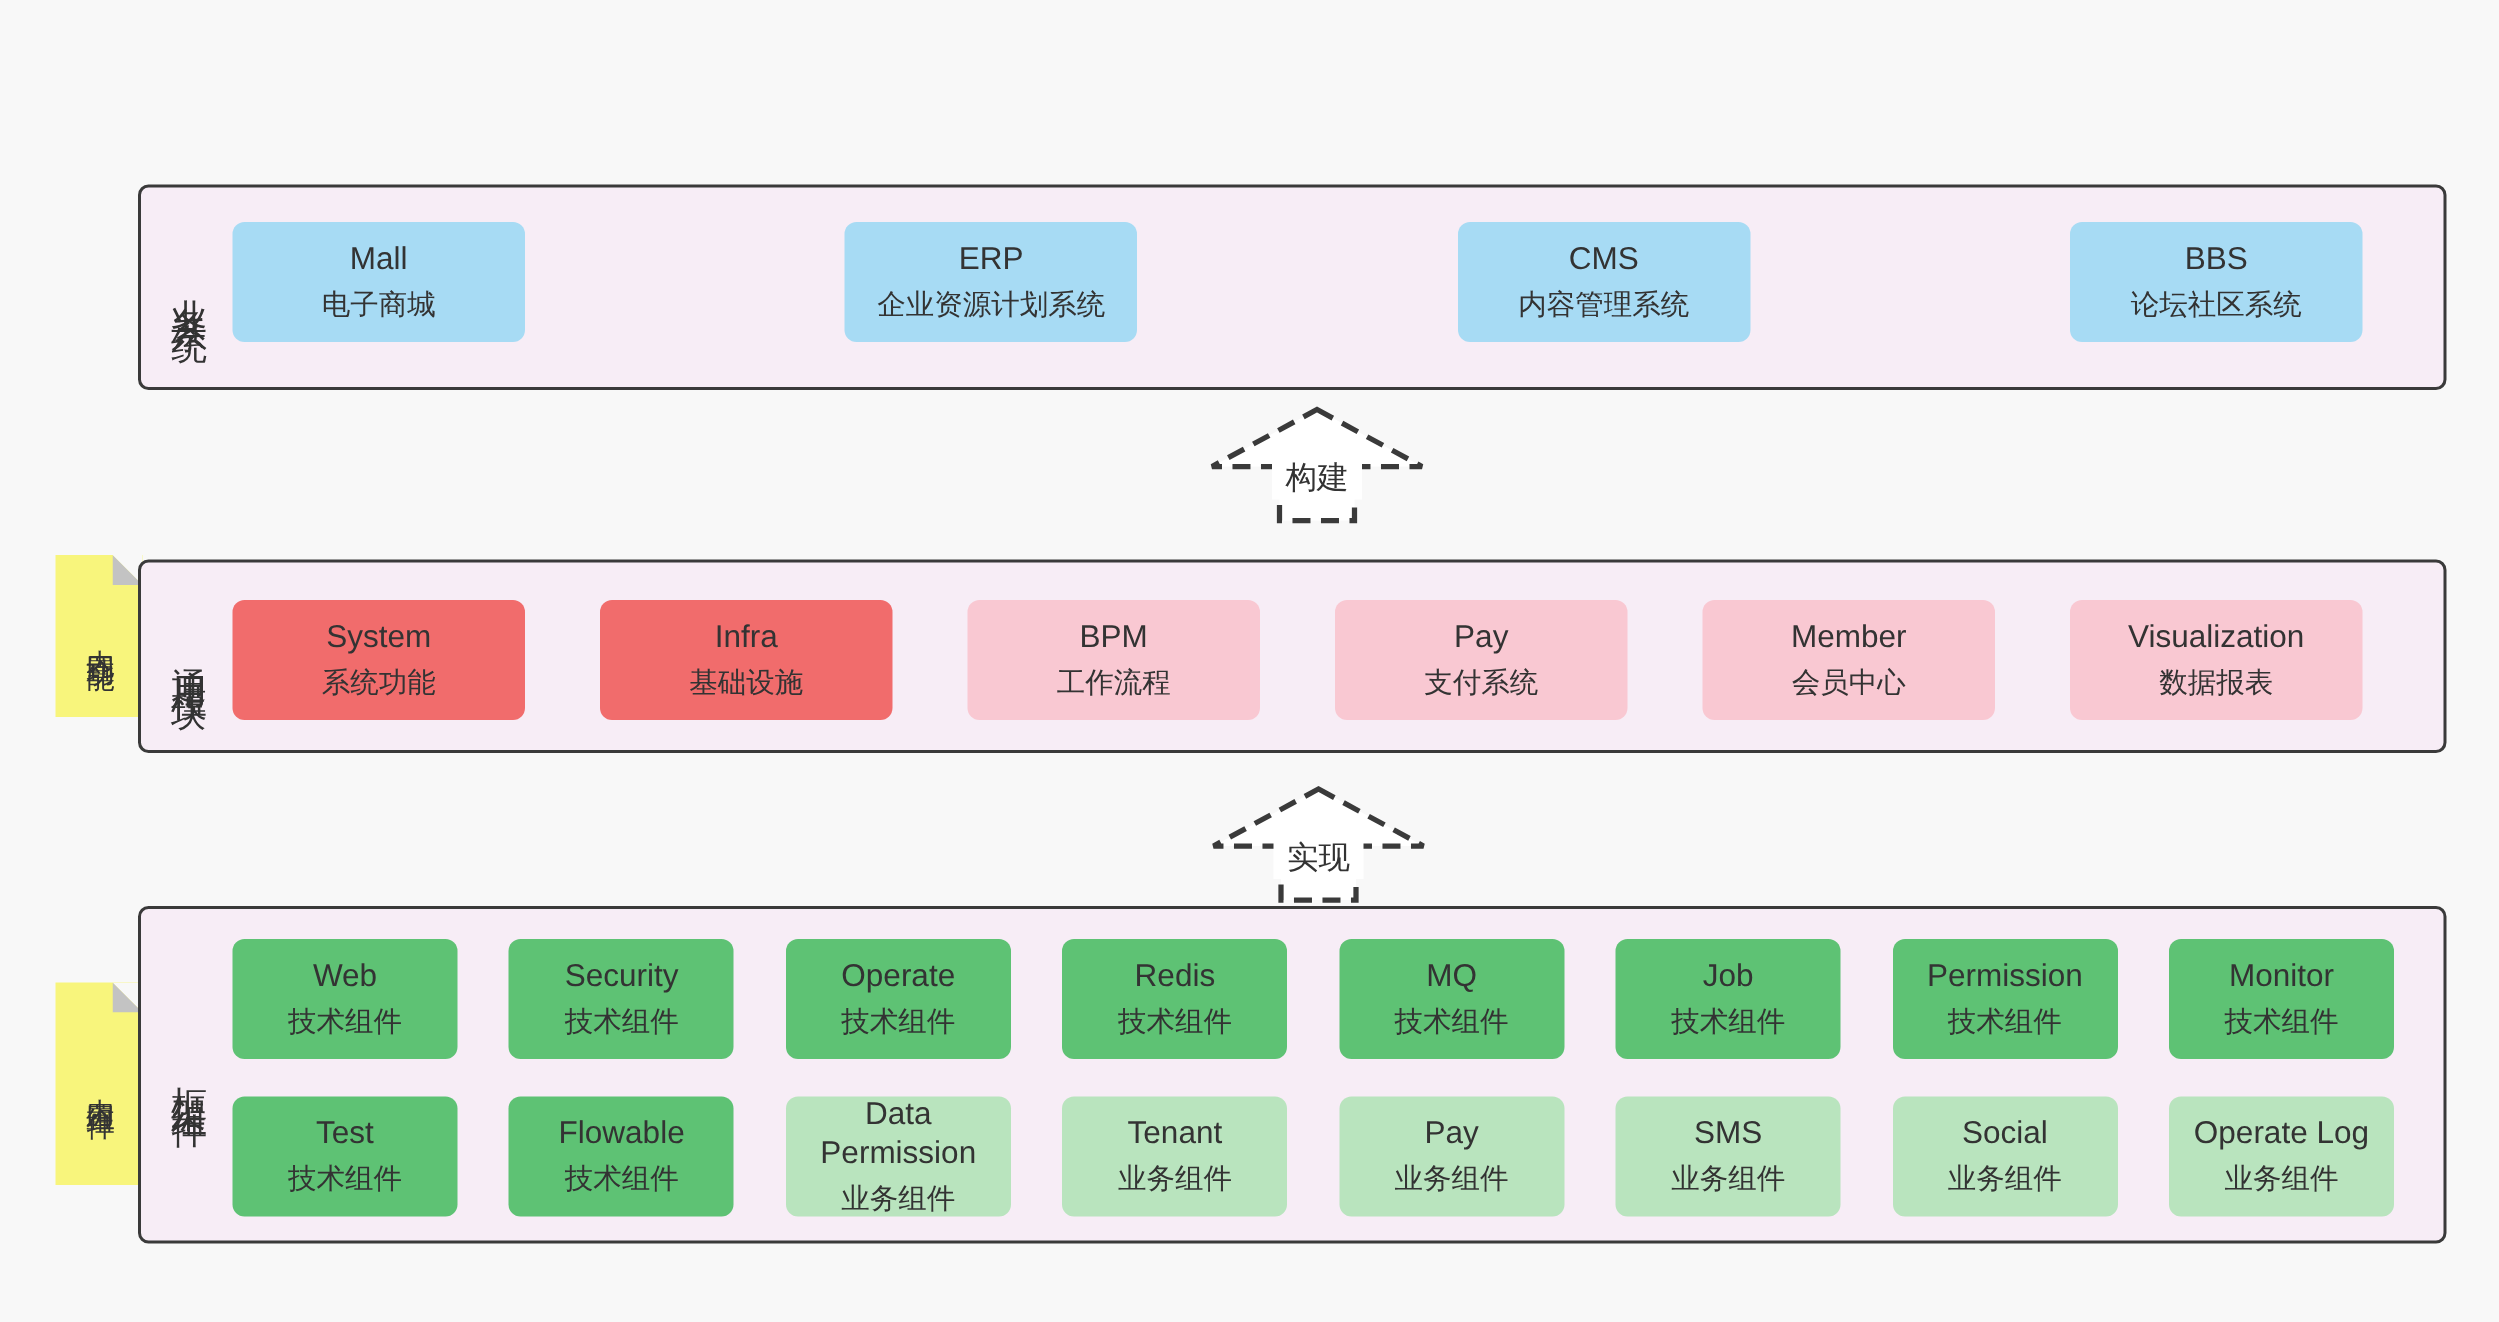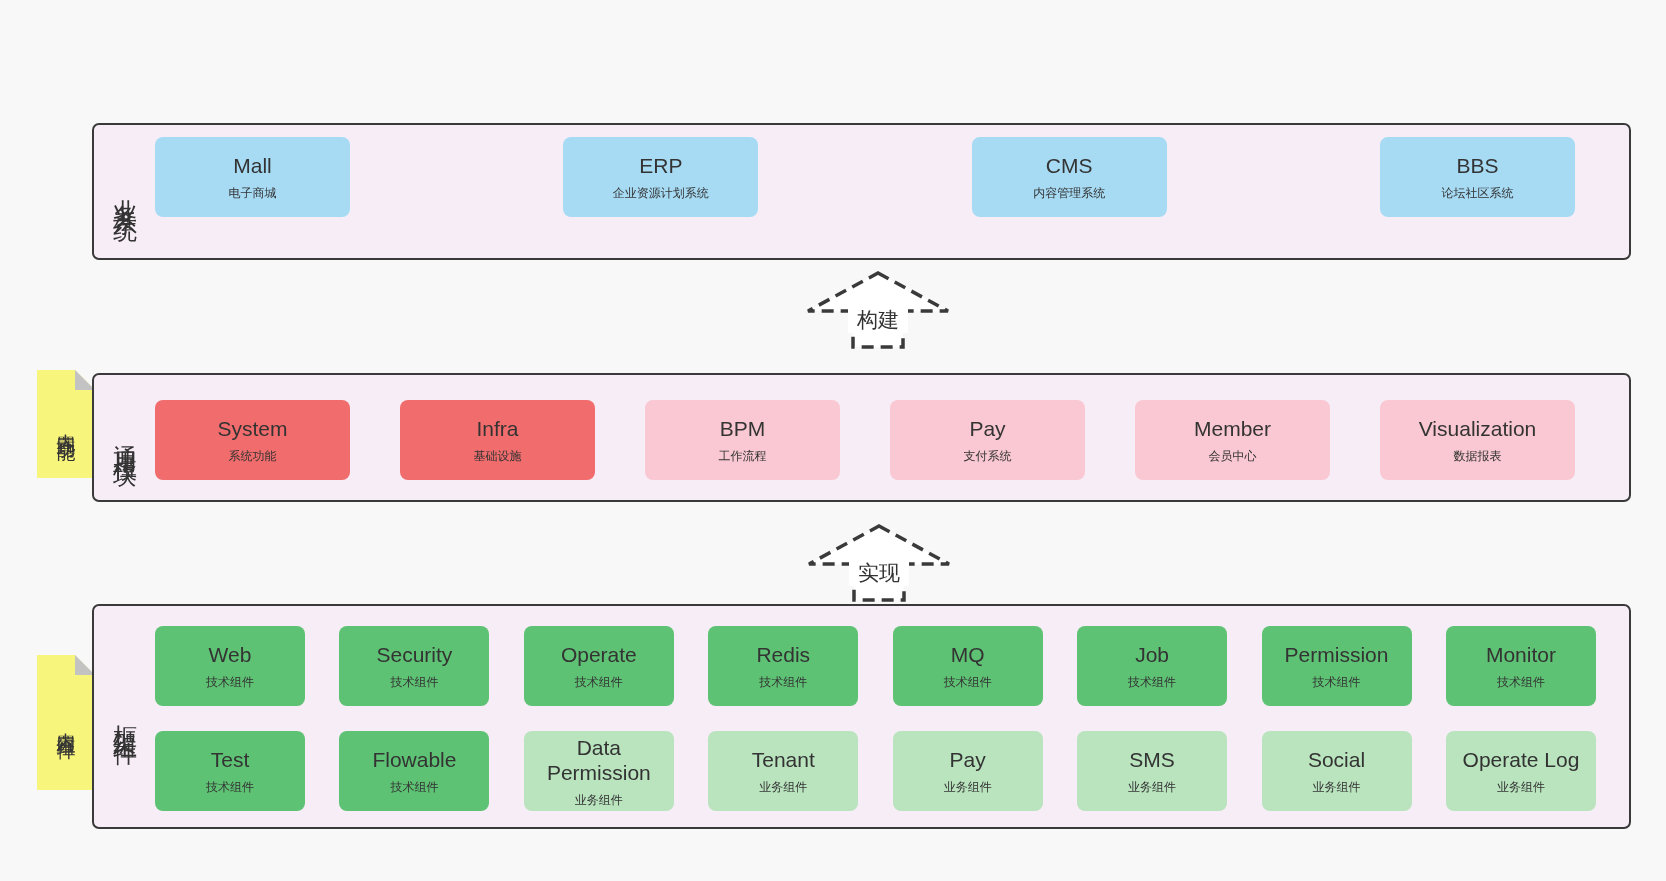--- a/index.html
+++ b/index.html
@@ -21,33 +21,33 @@
     display:flex; align-items:center; justify-content:center;
   }
   .vtext {
     writing-mode:vertical-rl; text-orientation:upright;
     font-size:24px; letter-spacing:6px; color:#333; white-space:nowrap;
   }
   .boxes {
     position:absolute; left:61px; right:54px;
     display:flex; justify-content:space-between;
   }
-  #band1 .boxes { top:12px; }
+  #band1 .boxes { top:23px; }
   #band2 .boxes { top:25px; }
   #band3 .boxes { right:33px; }
   #b3row1 { top:20px; }
   #b3row2 { top:125px; }
   
   .box {
     width:195px; height:80px; border-radius:8px; box-sizing:border-box;
     display:flex; flex-direction:column; align-items:center; justify-content:center;
     text-align:center; padding:2px 6px;
   }
   .box .t { font-size:21px; line-height:1.2; }
-  .box .s { font-size:12px; line-height:1.2; margin-top:8px; }
+  .box .s { font-size:19px; line-height:1.2; margin-top:8px; }
   .box.sm { width:150px; }
   .blue  { background:#a7dbf4; }
   .red   { background:#f16c6c; }
   .pink  { background:#f9c8d2; }
   .green { background:#5ec274; }
   .lgreen{ background:#b9e4be; }
   
   .sticky {
     position:absolute; width:58px; background:#f8f57c; z-index:1;
     display:flex; align-items:center; justify-content:center;

